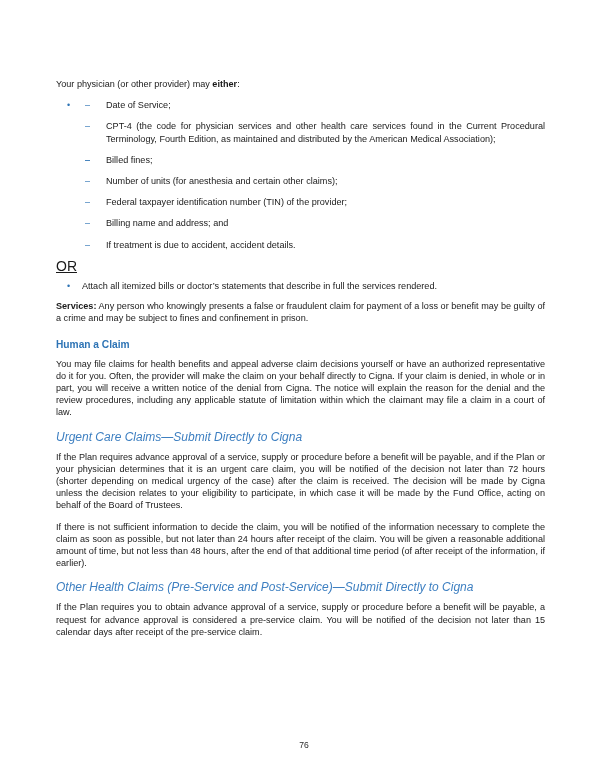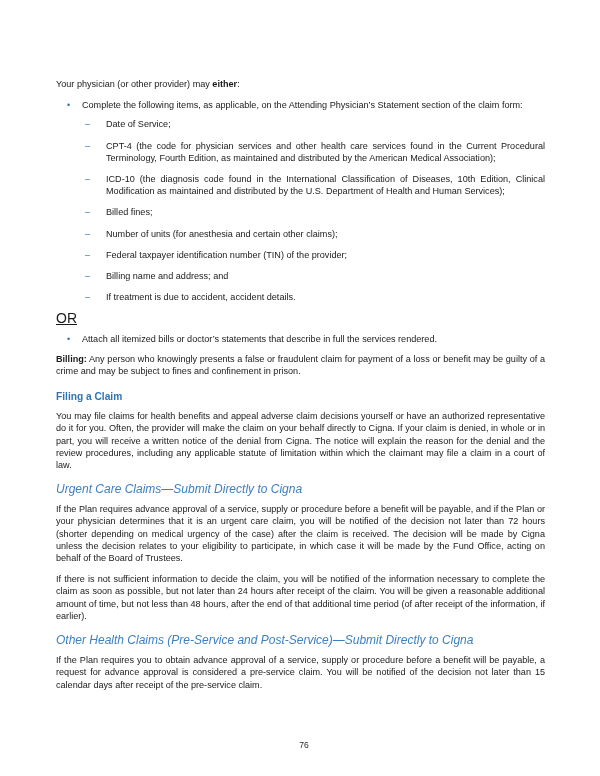--- a/index.html
+++ b/index.html
@@ -121,34 +121,32 @@
 <body>
 
 <div class="page">
   <div class="content">
 
     <p class="lead lead-plain"><span>Your physician (or other provider) may </span><span class="bold">either</span><span>:</span></p>
 
     <ul class="lvl1">
       <li>
         <span class="b1">•</span>
-        <span>Complete the following items, as applicable, on the Attending Physician’s Statement section of the claim form:</span>
 
         <ul class="lvl2">
           <li>
             <span class="b2">–</span>
             <span>Date of Service;</span>
           </li>
           <li>
             <span class="b2">–</span>
             <span>CPT-4 (the code for physician services and other health care services found in the Current Procedural Terminology, Fourth Edition, as maintained and distributed by the American Medical Association);</span>
           </li>
           <li>
             <span class="b2">–</span>
-            <span>ICD-10 (the diagnosis code found in the International Classification of Diseases, 10th Edition, Clinical Modification as maintained and distributed by the U.S. Department of Health and Human Services);</span>
           </li>
           <li>
             <span class="b2">–</span>
             <span>Billed fines;</span>
           </li>
           <li>
             <span class="b2">–</span>
             <span>Number of units (for anesthesia and certain other claims);</span>
           </li>
           <li>
@@ -169,23 +167,23 @@
 
     <div class="or-line">OR</div>
 
     <ul class="lvl1">
       <li>
         <span class="b1">•</span>
         <span>Attach all itemized bills or doctor’s statements that describe in full the services rendered.</span>
       </li>
     </ul>
 
-    <p><span class="bold">Billing:</span><span> Any person who knowingly presents a false or fraudulent claim for payment of a loss or benefit may be guilty of a crime and may be subject to fines and confinement in prison.</span></p>
-
-    <h2 class="section-head">Filing a Claim</h2>
+    <p><span class="bold">Services:</span><span> Any person who knowingly presents a false or fraudulent claim for payment of a loss or benefit may be guilty of a crime and may be subject to fines and confinement in prison.</span></p>
+
+    <h2 class="section-head">Human a Claim</h2>
     <div class="para-group">
       <p>You may file claims for health benefits and appeal adverse claim decisions yourself or have an authorized representative do it for you. Often, the provider will make the claim on your behalf directly to Cigna. If your claim is denied, in whole or in part, you will receive a written notice of the denial from Cigna. The notice will explain the reason for the denial and the review procedures, including any applicable statute of limitation within which the claimant may file a claim in a court of law.</p>
     </div>
 
     <h3 class="sub-head">Urgent Care Claims—Submit Directly to Cigna</h3>
     <div class="para-group">
       <p>If the Plan requires advance approval of a service, supply or procedure before a benefit will be payable, and if the Plan or your physician determines that it is an urgent care claim, you will be notified of the decision not later than 72 hours (shorter depending on medical urgency of the case) after the claim is received. The decision will be made by Cigna unless the decision relates to your eligibility to participate, in which case it will be made by the Fund Office, acting on behalf of the Board of Trustees.</p>
       <p>If there is not sufficient information to decide the claim, you will be notified of the information necessary to complete the claim as soon as possible, but not later than 24 hours after receipt of the claim. You will be given a reasonable additional amount of time, but not less than 48 hours, after the end of that additional time period (of after receipt of the information, if earlier).</p>
     </div>
 

